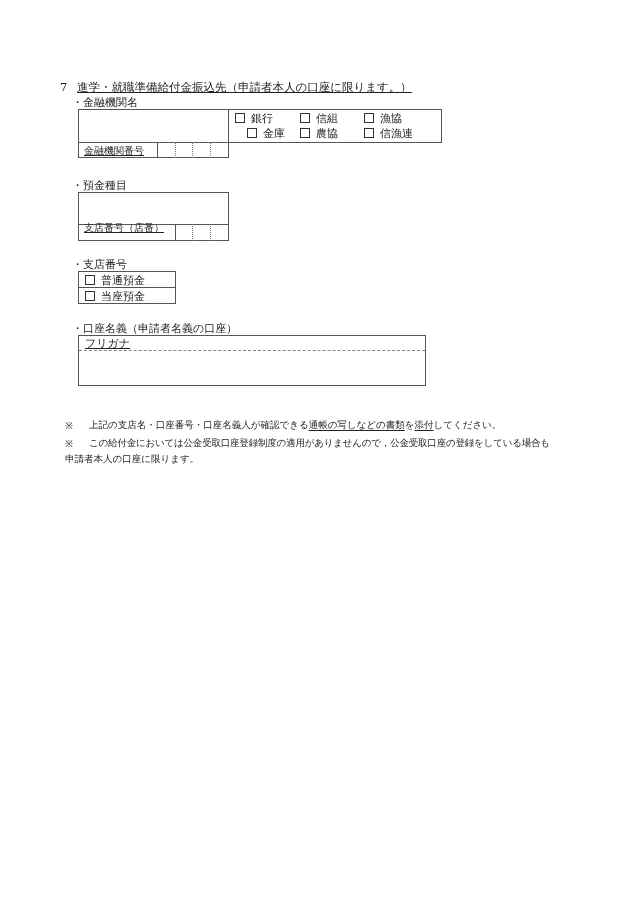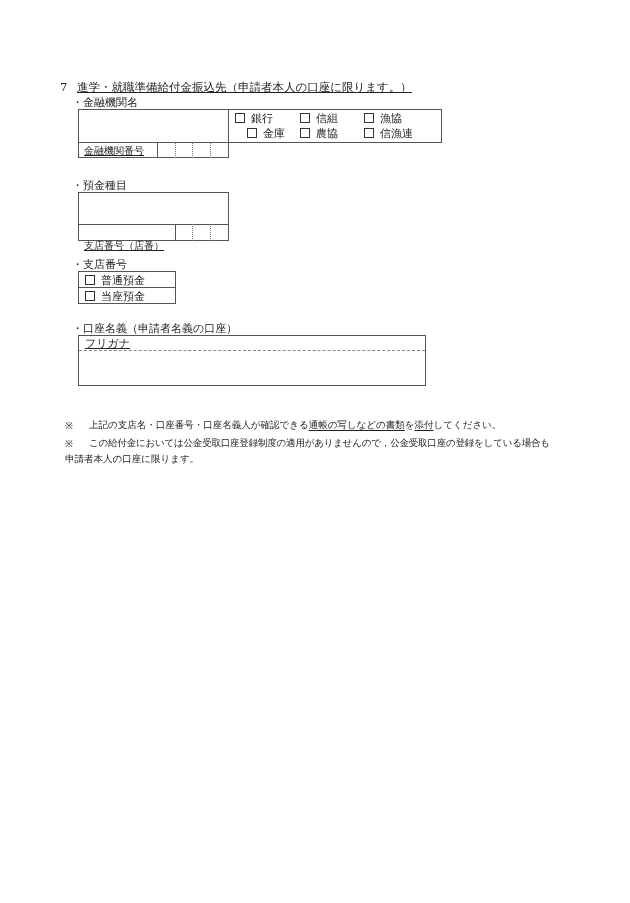--- a/index.html
+++ b/index.html
@@ -45,21 +45,21 @@
 <div class="vdot" style="left:210px; top:142px; height:16px;"></div>
 <div class="abs" style="left:158px; top:143px; width:16px; height:14px;"></div>
 <div class="abs" style="left:176px; top:143px; width:16px; height:14px;"></div>
 <div class="abs" style="left:193px; top:143px; width:16px; height:14px;"></div>
 <div class="abs" style="left:211px; top:143px; width:16px; height:14px;"></div>
 
 <div class="abs lbl" style="left:72px; top:178px;">・預金種目</div>
 <div class="box" style="left:78px; top:192px; width:151px; height:49px;"></div>
 <div class="abs" style="left:79px; top:193px; width:149px; height:31px;"></div>
 <div class="hline" style="left:78px; top:224px; width:151px;"></div>
-<div class="abs small" style="left:84px; top:239px;">支店番号（店番）</div>
+<div class="abs small" style="left:84px; top:221px;">支店番号（店番）</div>
 <div class="vline" style="left:175px; top:224px; height:17px;"></div>
 <div class="vdot" style="left:192px; top:224px; height:17px;"></div>
 <div class="vdot" style="left:210px; top:224px; height:17px;"></div>
 <div class="abs" style="left:176px; top:225px; width:16px; height:15px;"></div>
 <div class="abs" style="left:193px; top:225px; width:16px; height:15px;"></div>
 <div class="abs" style="left:211px; top:225px; width:16px; height:15px;"></div>
 
 <div class="abs lbl" style="left:72px; top:257px;">・支店番号</div>
 <div class="box" style="left:78px; top:271px; width:98px; height:33px;"></div>
 <div class="hline" style="left:78px; top:287px; width:98px;"></div>

